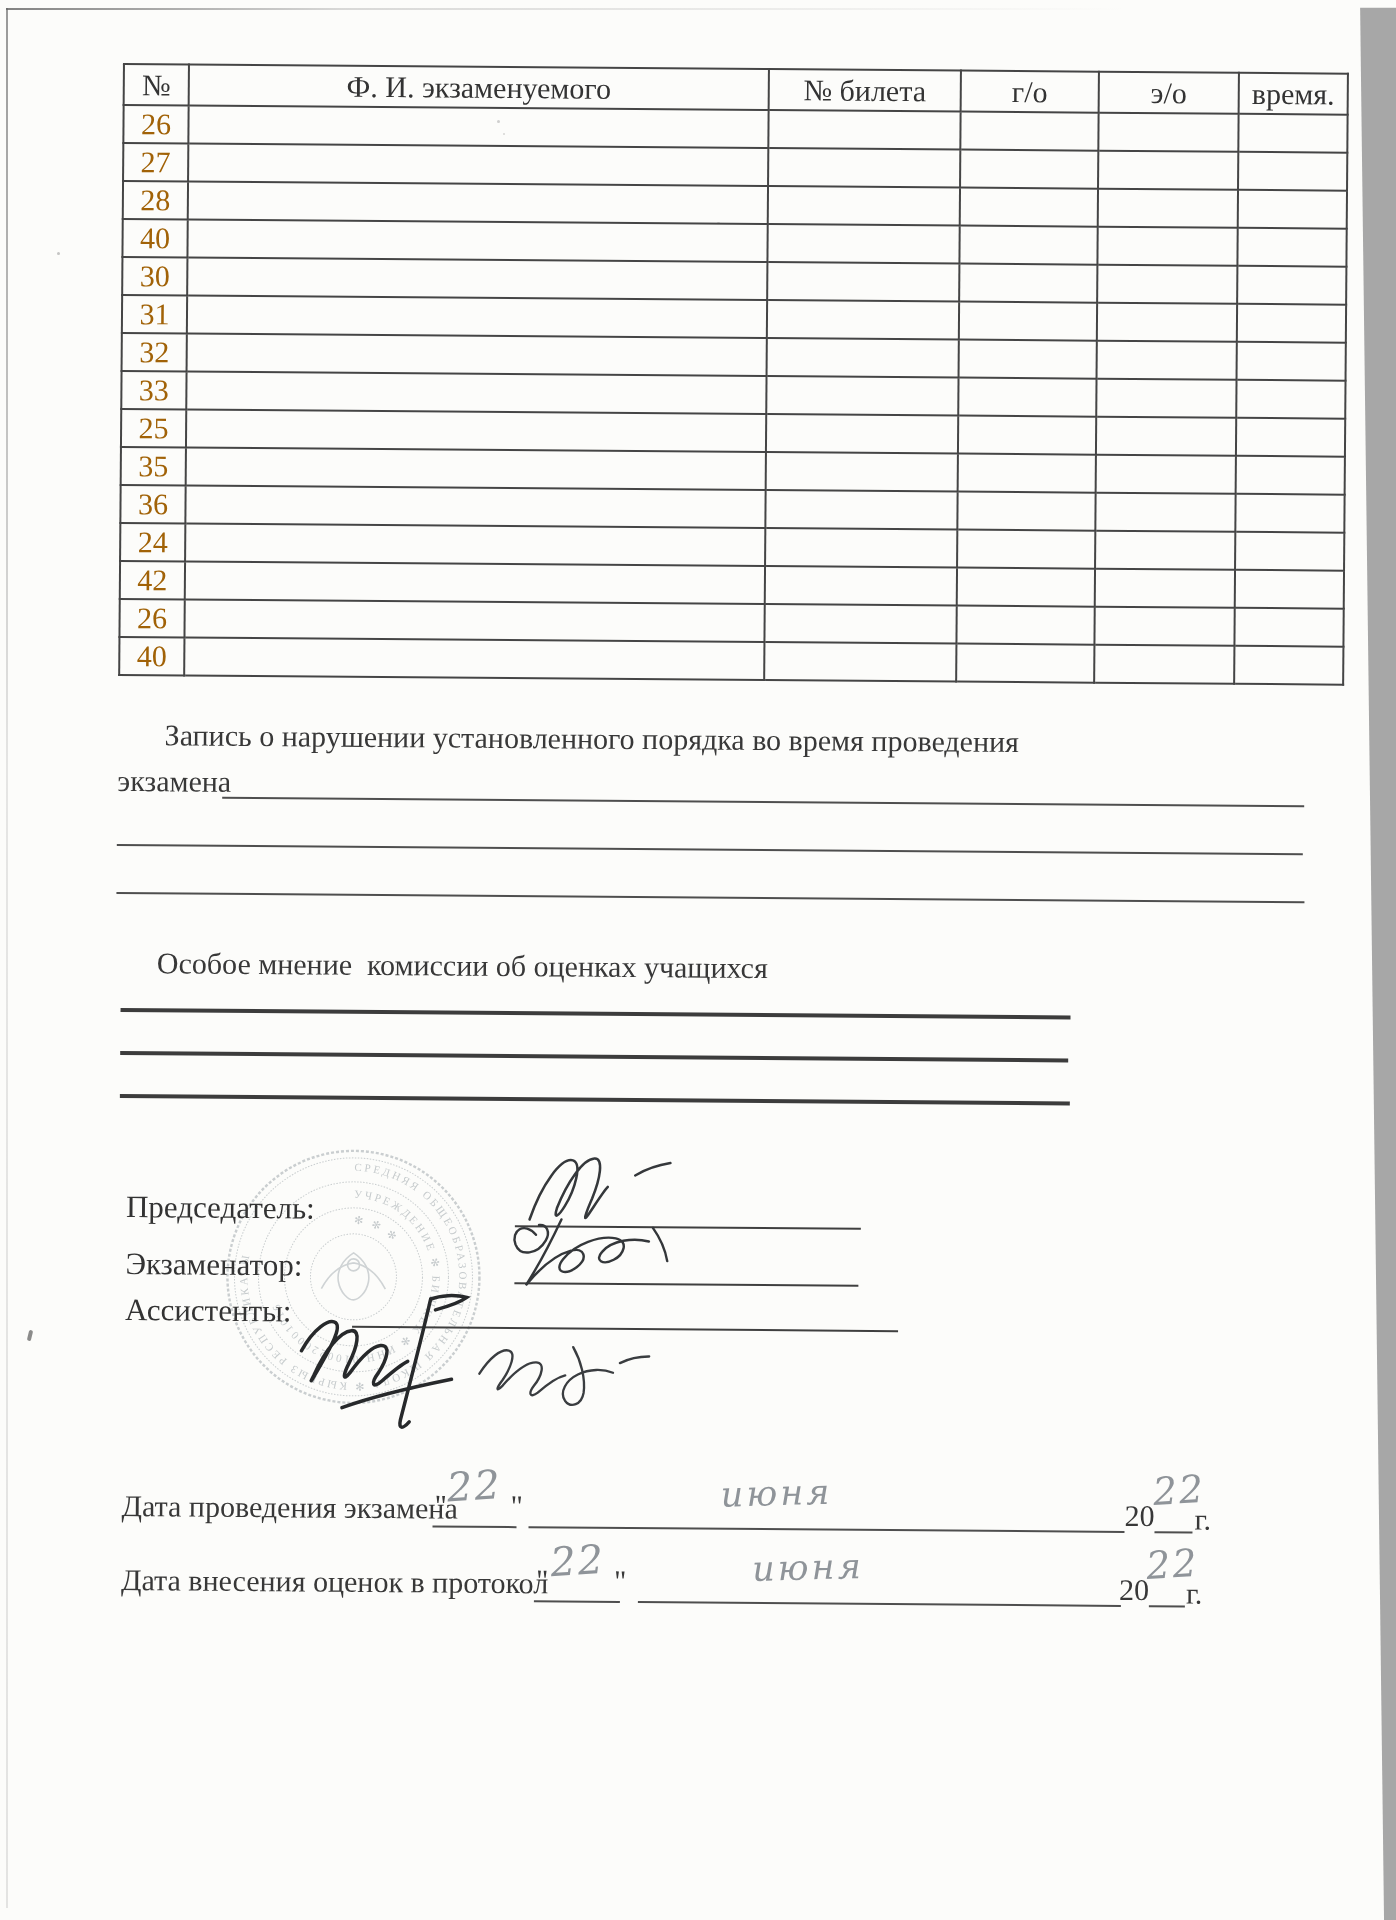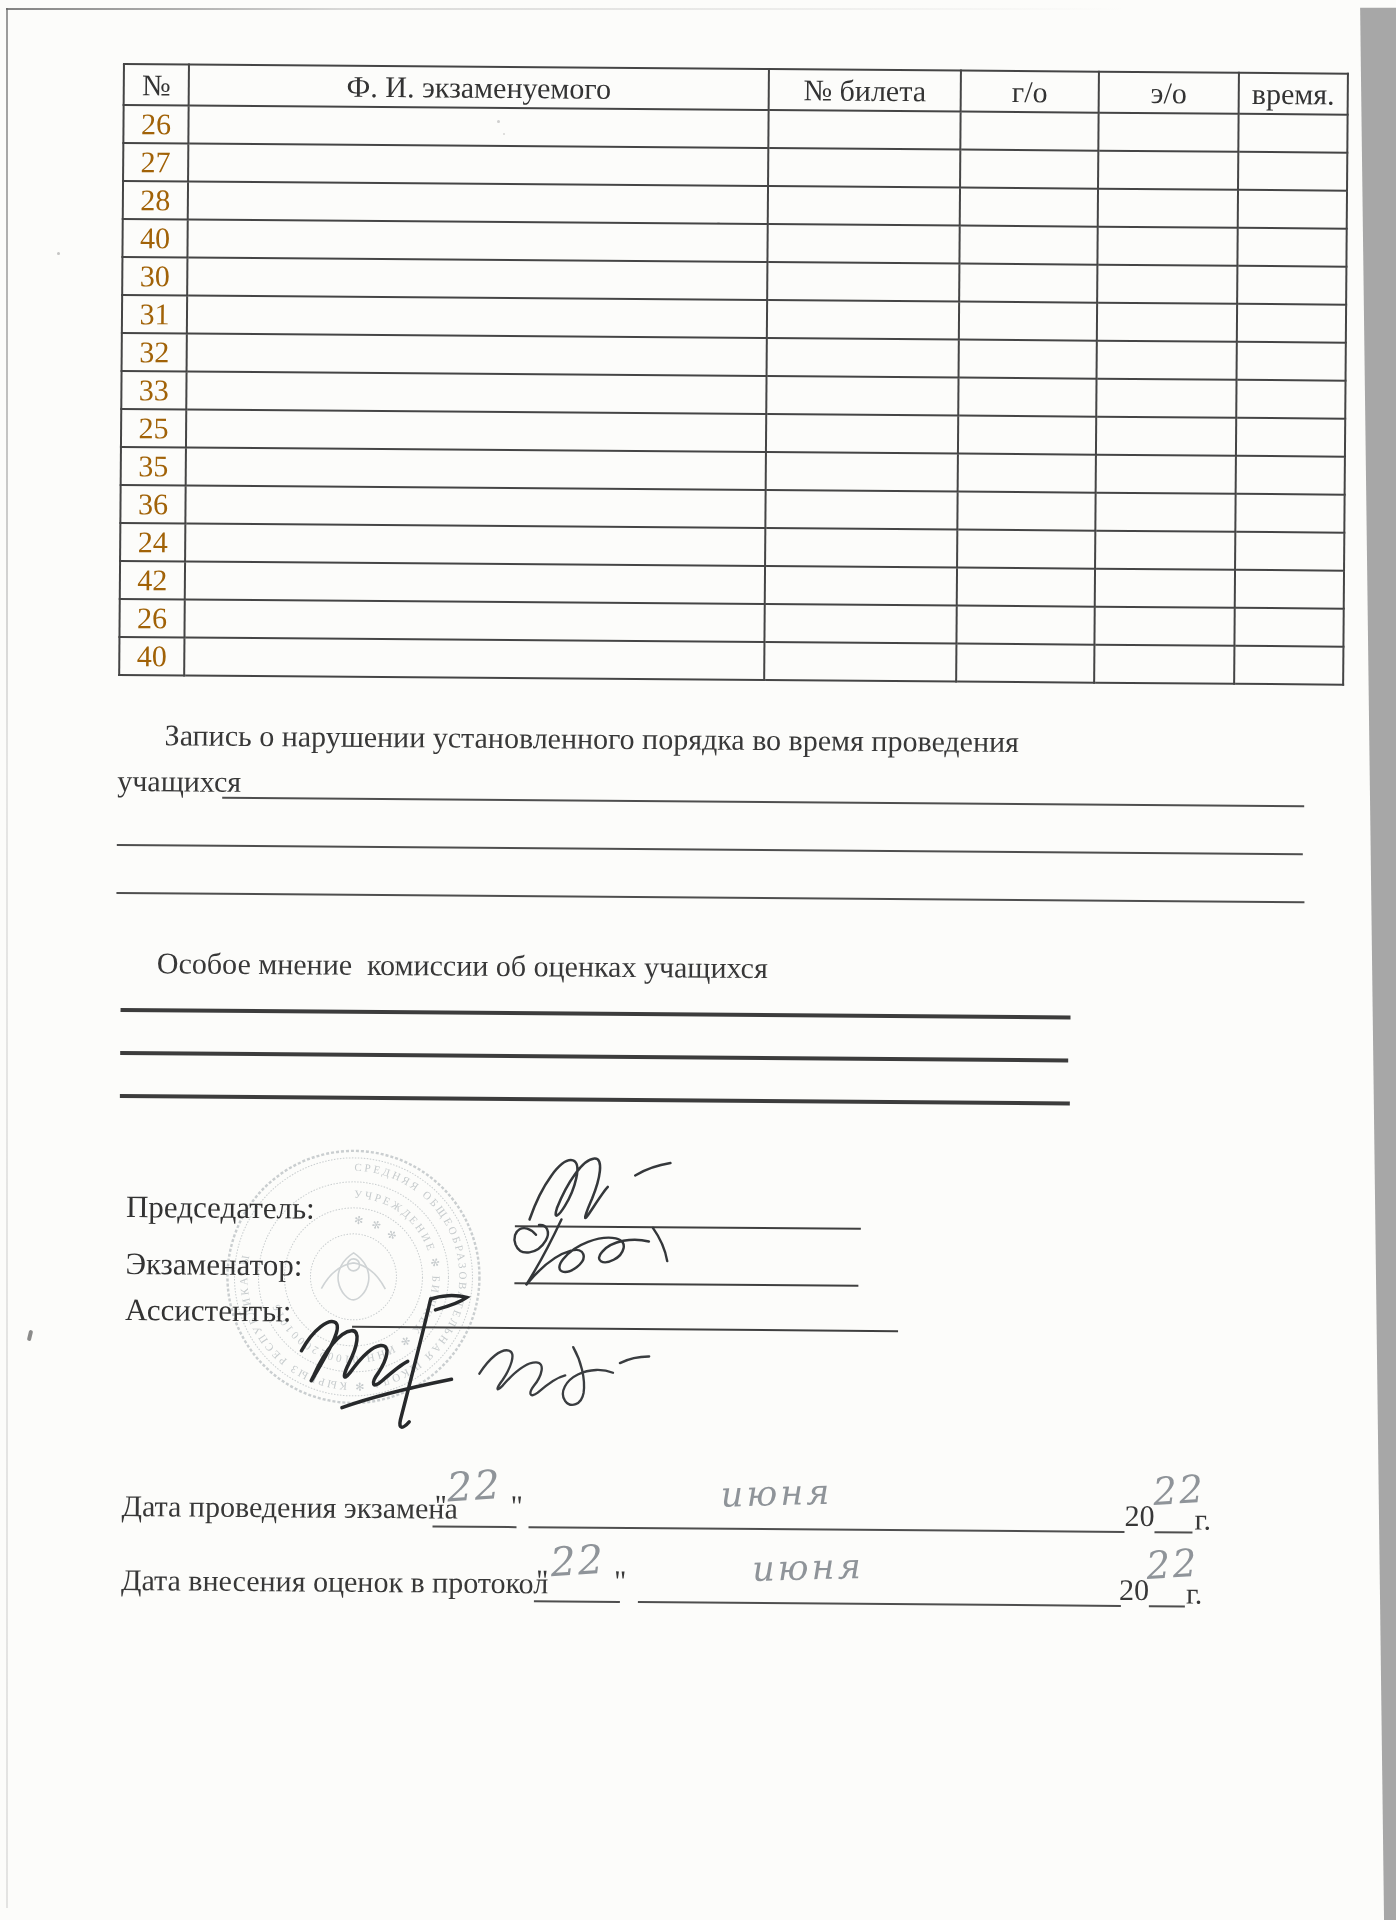--- a/index.html
+++ b/index.html
@@ -189,21 +189,21 @@
             <td></td>
             <td></td>
             <td></td>
             <td></td>
             <td></td>
           </tr>
         </tbody>
     </table>
 
     <div class="t" style="left:170px;top:718px;">Запись о нарушении установленного порядка во время проведения</div>
-    <div class="t" style="left:123px;top:764px;">учащихся</div>
+    <div class="t" style="left:123px;top:764px;">экзамена</div>
     <div class="rule" style="left:228px;top:796px;width:1082px;"></div>
     <div class="rule" style="left:123px;top:844px;width:1186px;"></div>
     <div class="rule" style="left:123px;top:892px;width:1188px;"></div>
 
     <div class="t p-opinion" style="left:164px;top:946px;">Особое мнение  комиссии об оценках учащихся</div>
     <div class="rule-b" style="left:128px;top:1008px;width:950px;"></div>
     <div class="rule-b" style="left:128px;top:1051px;width:948px;"></div>
     <div class="rule-b" style="left:128px;top:1094px;width:950px;"></div>
 
     <svg class="stamp" width="264" height="264" viewBox="0 0 264 264">

